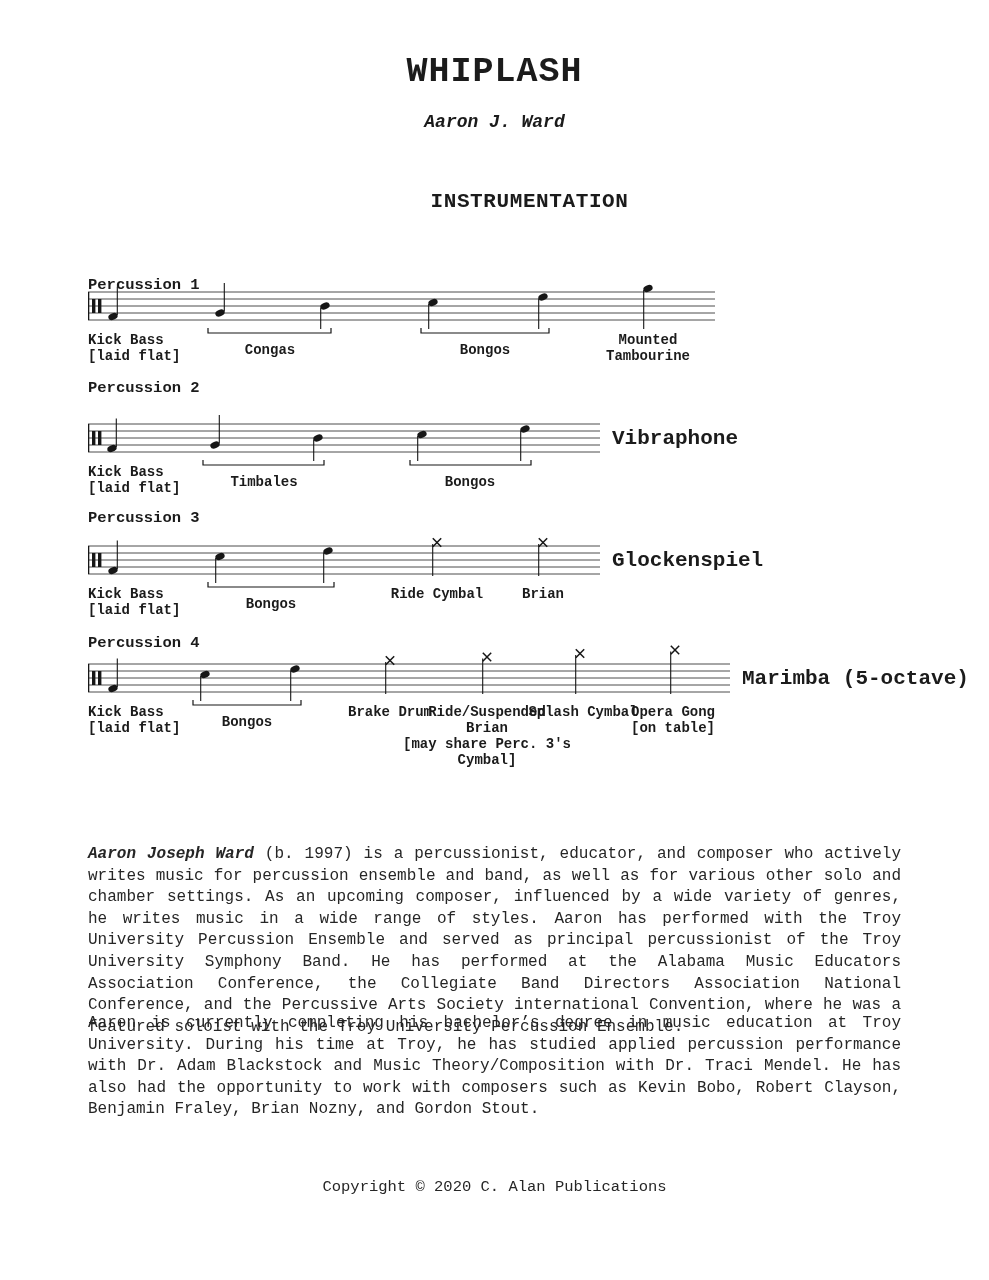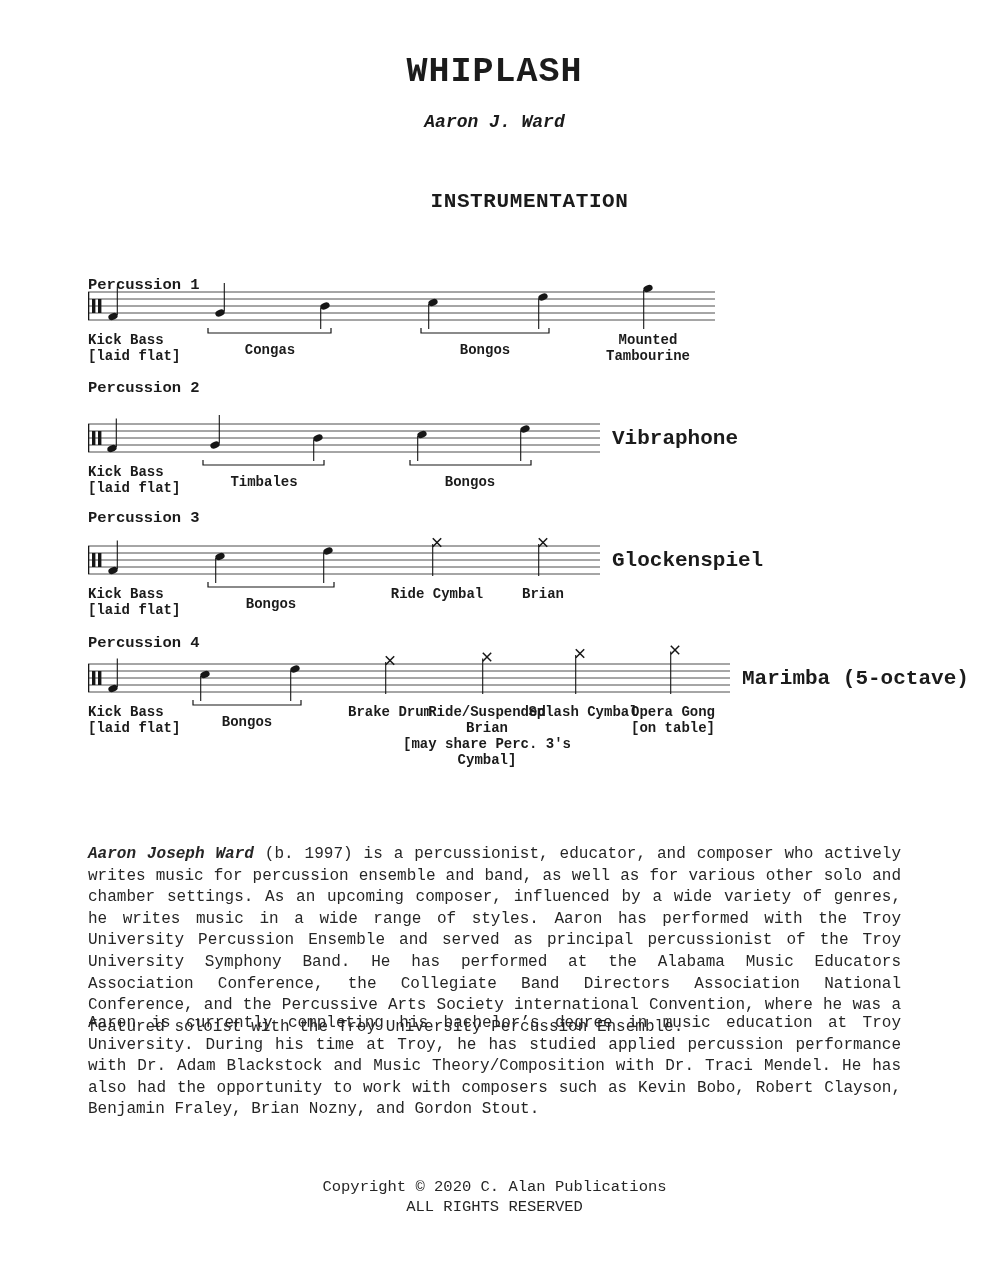--- a/index.html
+++ b/index.html
@@ -231,15 +231,14 @@
       <div class="side-label" style="left: 742px; top: 678px;">Marimba (5-octave)</div>
     </div>
 
 
   <p class="bio bio-1"><span class="lead">Aaron Joseph Ward</span><span> (b. 1997) is a percussionist, educator, and composer who actively writes music for percussion ensemble and band, as well as for various other solo and chamber settings. As an upcoming composer, influenced by a wide variety of genres, he writes music in a wide range of styles. Aaron has performed with the Troy University Percussion Ensemble and served as principal percussionist of the Troy University Symphony Band. He has performed at the Alabama Music Educators Association Conference, the Collegiate Band Directors Association National Conference, and the Percussive Arts Society international Convention, where he was a featured soloist with the Troy University Percussion Ensemble.</span></p>
 
   <p class="bio bio-2">Aaron is currently completing his bachelor’s degree in music education at Troy University. During his time at Troy, he has studied applied percussion performance with Dr. Adam Blackstock and Music Theory/Composition with Dr. Traci Mendel. He has also had the opportunity to work with composers such as Kevin Bobo, Robert Clayson, Benjamin Fraley, Brian Nozny, and Gordon Stout.</p>
 
   <div class="footer">
     <div>Copyright © 2020 C. Alan Publications</div>
-    <div>ALL RIGHTS RESERVED</div>
   </div>
 </div>
 
 </body></html>

